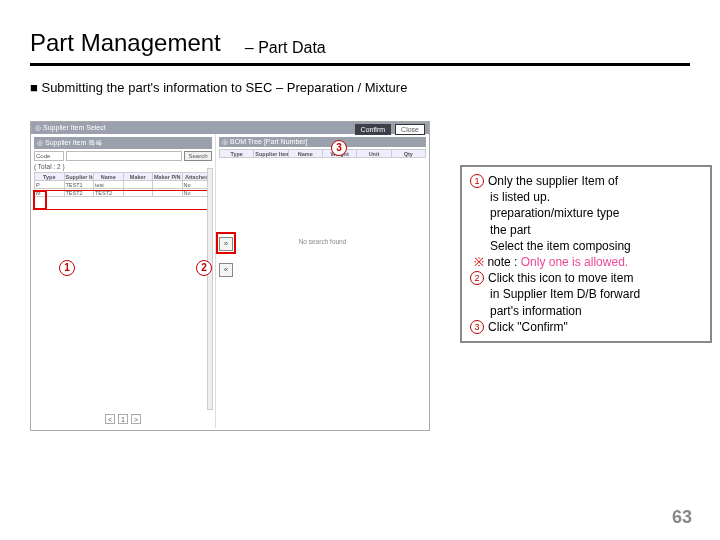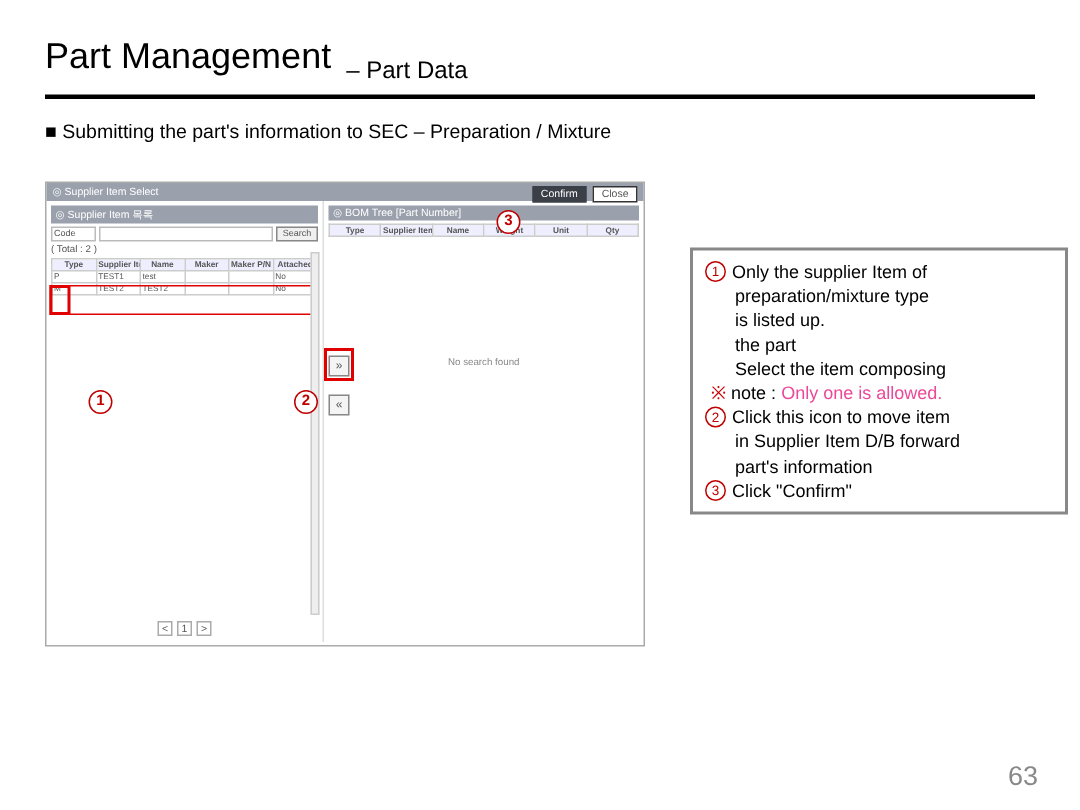--- a/index.html
+++ b/index.html
@@ -7,21 +7,21 @@
   body {
     width: 720px;
     height: 540px;
     background: #fff;
     font-family: Arial, Helvetica, sans-serif;
     color: #000;
     position: relative;
     overflow: hidden;
   }
   .slide { padding: 24px 30px 0 30px; }
-  .title-line { display: flex; align-items: flex-start; gap: 10px; }
+  .title-line { display: flex; align-items: flex-end; gap: 24px; }
   .title-main { font-size: 24px; font-weight: 400; }
   .title-sub { font-size: 16px; margin-top: 15px; }
   .hr { height: 3px; background: #000; margin: 6px 0 14px 0; }
   .subtitle { font-size: 13px; margin-bottom: 26px; }
 
   .content { position: relative; }
 
   
   .shot {
     position: relative;
@@ -203,20 +203,21 @@
   }
   .info .note-sym { color: #c00; }
   .info .red { color: #ec4899; }
 
   .page-num {
     position: absolute;
     right: 28px;
     bottom: 12px;
     font-size: 18px;
     color: #888;
+    font-weight: bold;
   }
 </style>
 </head>
 <body>
 
 <div class="slide">
   <div class="title-line">
     <span class="title-main">Part Management</span>
     <span class="title-sub">
       <span>–</span>
@@ -315,22 +316,22 @@
 
       <div class="callout" style="left:28px; top:138px;">1</div>
       <div class="callout" style="left:165px; top:138px;">2</div>
       <div class="callout" style="left:300px; top:18px;">3</div>
     </div>
 
     <div class="info">
       <div>
         <span class="num">1</span><span>Only the supplier Item of</span>
       </div>
+      <div style="padding-left:20px">is listed up.</div>
       <div style="padding-left:20px">preparation/mixture type</div>
-      <div style="padding-left:20px">is listed up.</div>
       <div style="padding-left:20px">the part</div>
       <div style="padding-left:20px">Select the item composing</div>
       <div style="padding-left:4px">
         <span class="note-sym">※</span>
         <span>note : </span><span class="red">Only one is allowed.</span>
       </div>
       <div>
         <span class="num">2</span><span>Click this icon to move item</span>
       </div>
       <div style="padding-left:20px">in Supplier Item D/B forward</div>

